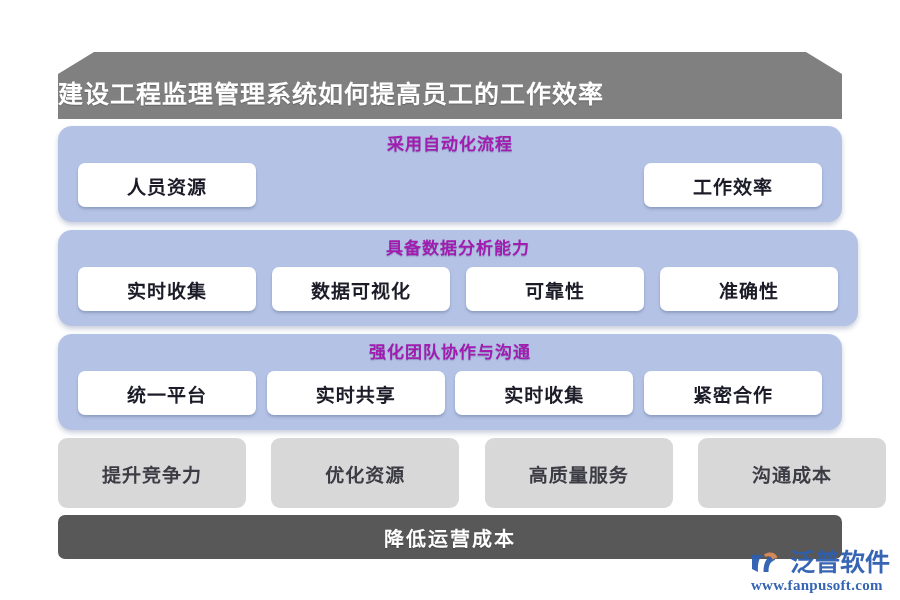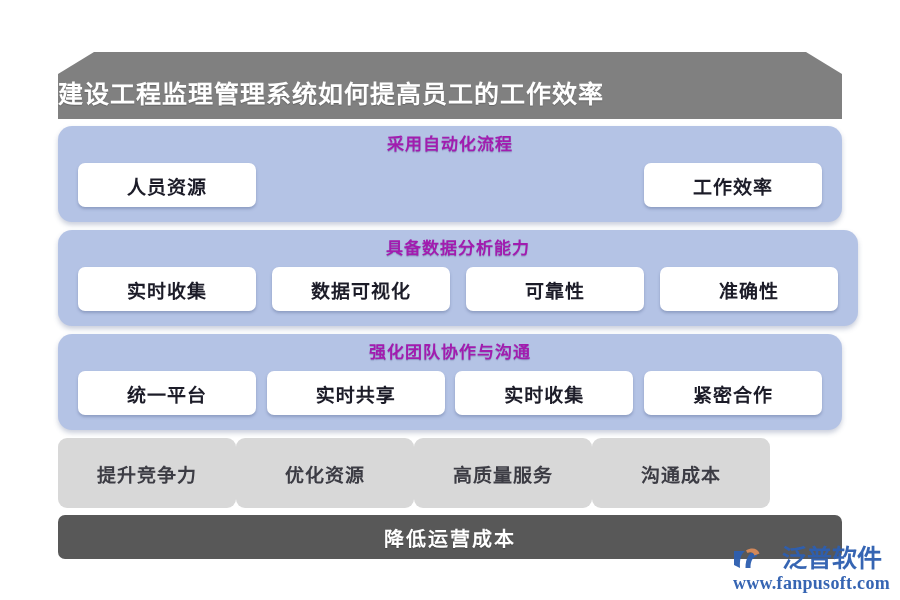--- a/index.html
+++ b/index.html
@@ -101,21 +101,21 @@
     font-weight: bold;
     letter-spacing: 1px;
     white-space: nowrap;
   }
 
   
   .gray-row {
     position: absolute;
     left: 58px;
     top: 438px;
-    width: 712px;
+    width: 828px;
     height: 70px;
     display: flex;
     justify-content: space-between;
     align-items: center;
   }
   .gray-card {
     width: 188px;
     height: 70px;
     background: #d8d8d8;
     border-radius: 9px;
@@ -157,38 +157,38 @@
     right: 10px;
     bottom: 6px;
     display: flex;
     flex-direction: column;
     align-items: flex-start;
     opacity: 0.96;
   }
   .wm-top {
     display: flex;
     align-items: center;
-    gap: 20px;
+    gap: 10px;
   }
   .wm-mark {
     width: 30px;
     height: 28px;
     flex: 0 0 auto;
   }
   .wm-name {
     color: #2e5fb0;
     font-size: 25px;
     font-weight: bold;
     letter-spacing: 0px;
     line-height: 1;
     white-space: nowrap;
   }
   .wm-url {
     color: #2e5fb0;
-    font-size: 18px;
+    font-size: 15px;
     font-weight: bold;
     letter-spacing: 0.3px;
     margin-top: 1px;
     margin-left: 1px;
     white-space: nowrap;
     font-family: "Liberation Serif", "DejaVu Serif", serif;
   }
 </style>
 </head>
 <body>

